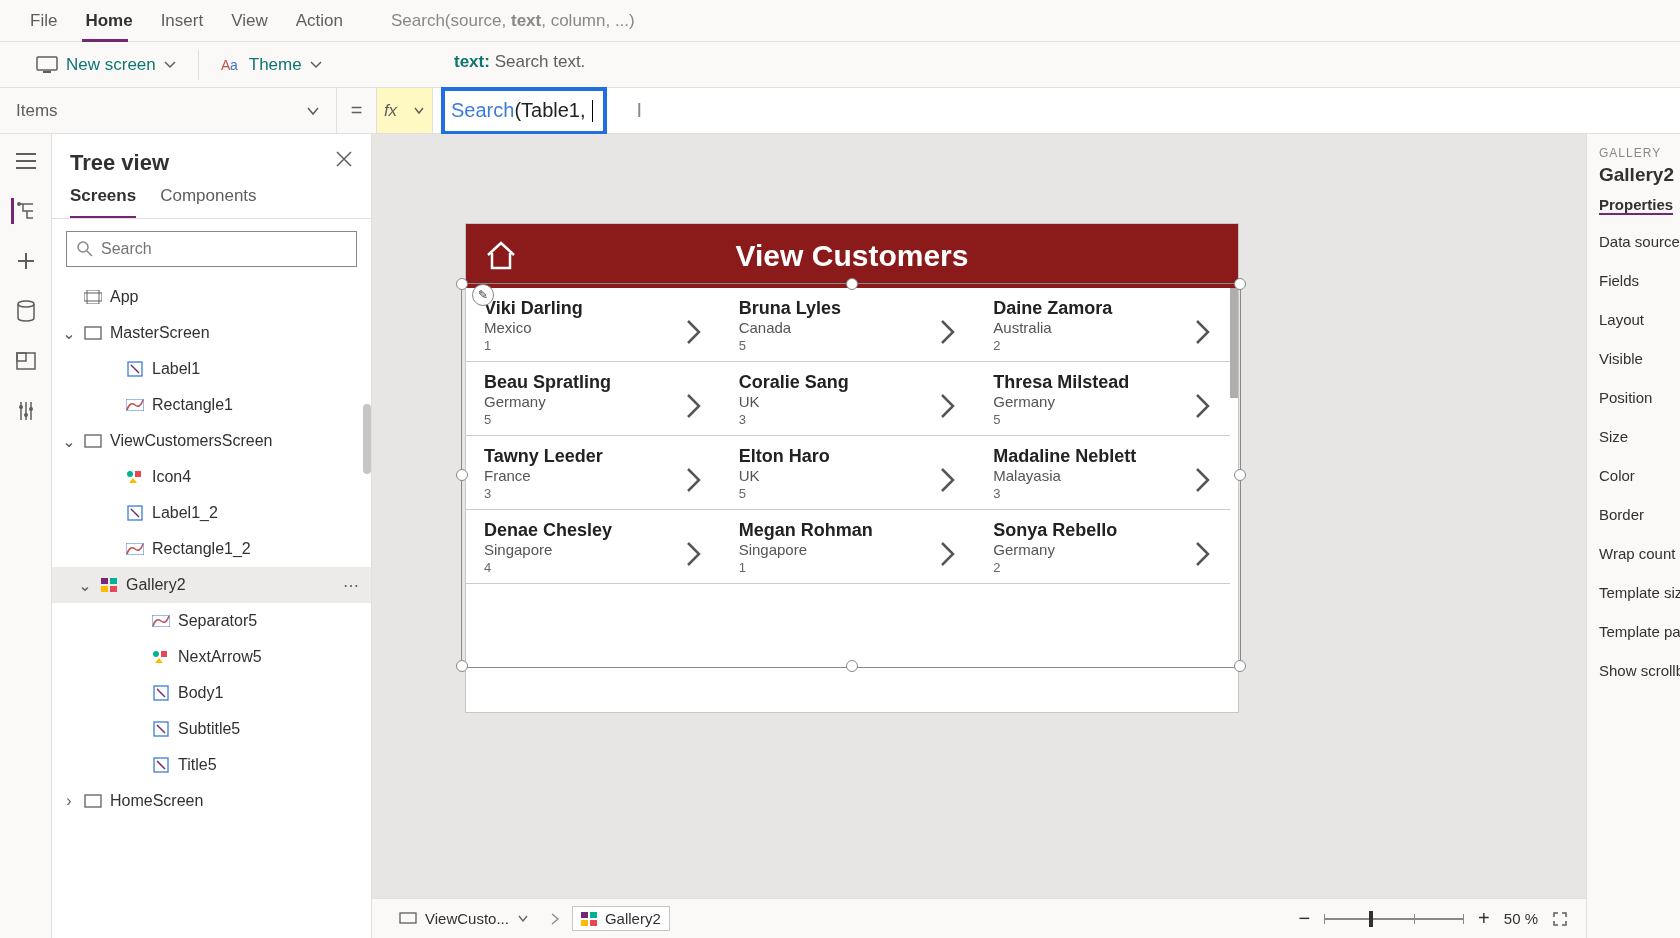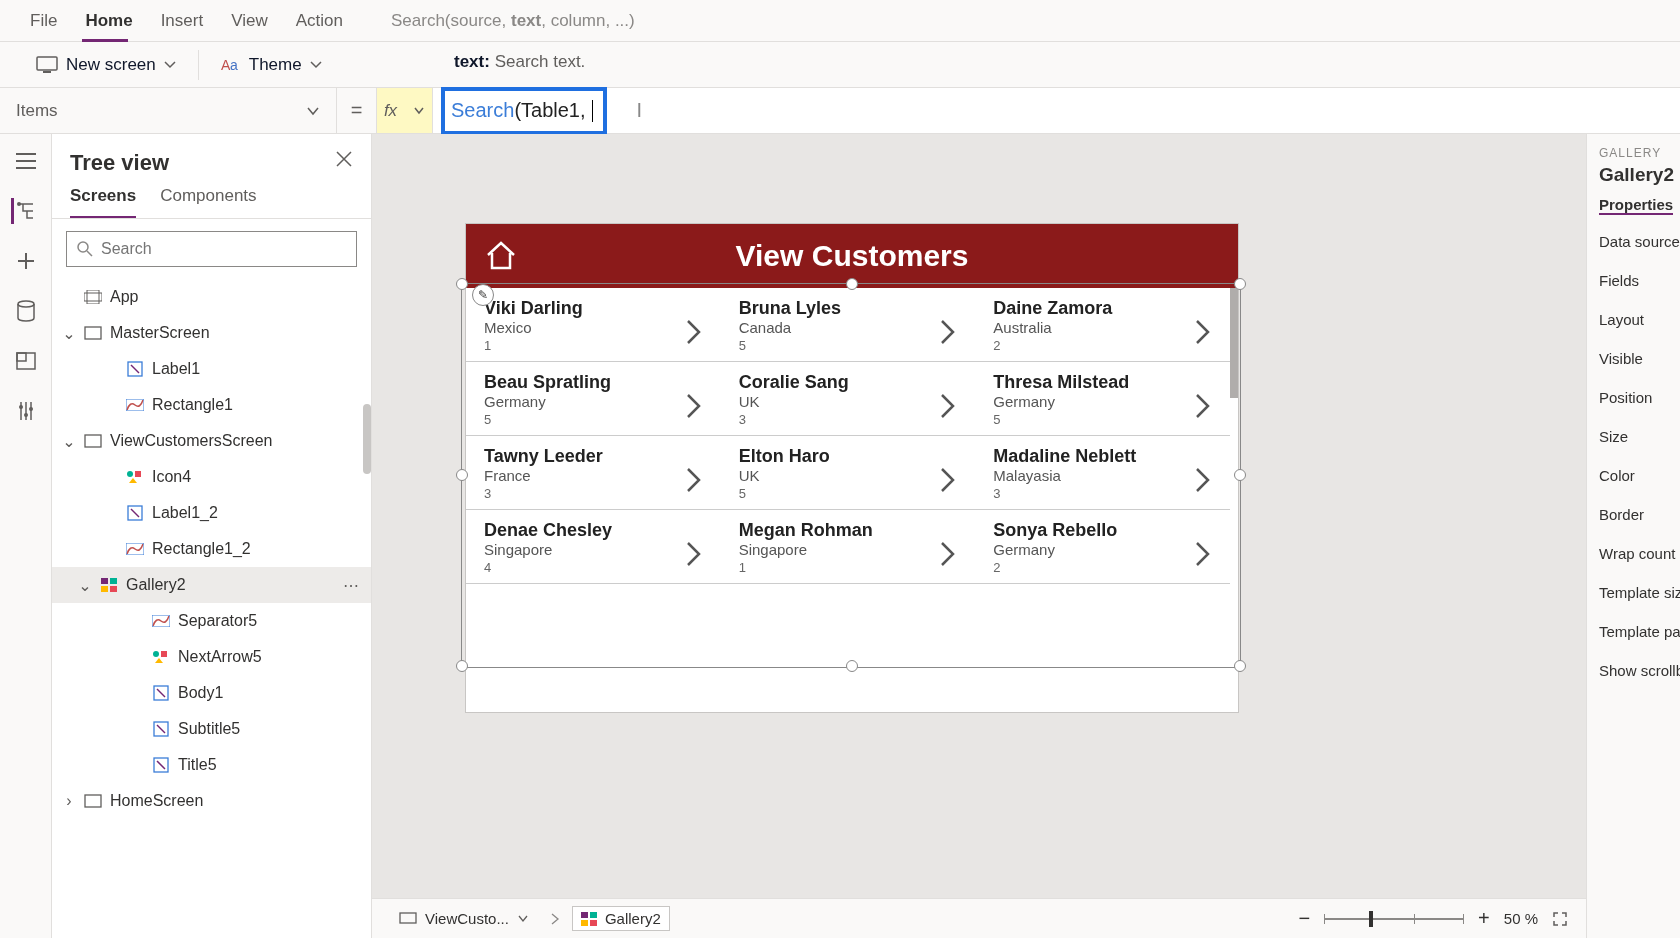--- a/index.html
+++ b/index.html
@@ -7,25 +7,25 @@
 
   
   .ribbon-tabs { height: 42px; display: flex; align-items: center; padding-left: 30px; gap: 28px; background: #faf9f8; border-bottom: 1px solid #e1dfdd; }
   .ribbon-tabs .tab { font-size: 17px; color: #605e5c; cursor: pointer; }
   .ribbon-tabs .tab.active { color: #323130; font-weight:600; }
   .ribbon-tabs .underline { height:3px; background:#742774; width:46px; position:absolute; top:39px; left:82px; }
   .formula-hint { font-size:17px; color:#8a8886; margin-left:auto; padding-left:20px; flex:1; }
 
   
   .toolbar { height:46px; background:#faf9f8; display:flex; align-items:center; padding-left:28px; gap:14px; border-bottom:1px solid #e1dfdd; position:relative;}
-  .toolbar .btn { display:flex; align-items:center; gap:8px; font-size:17px; color:#0f172a; padding:4px 8px; }
+  .toolbar .btn { display:flex; align-items:center; gap:8px; font-size:17px; color:#0f766e; padding:4px 8px; }
   .toolbar svg.caret { width:12px; height:12px; }
   .toolbar .sep { width:1px; height:30px; background:#e1dfdd; }
   .formula-help { position:absolute; left:454px; top:10px; font-size:17px; color:#605e5c; }
-  .formula-help b { color:#0f172a; font-weight:600; }
+  .formula-help b { color:#0f766e; font-weight:600; }
 
   
   .fx-row { height:46px; display:flex; align-items:stretch; border-bottom:1px solid #e1dfdd; background:#fff; }
   .prop-select { width:337px; display:flex; align-items:center; padding:0 16px; justify-content:space-between; border-right:1px solid #e1dfdd; background:#faf9f8;}
   .prop-select span { font-size:17px; color:#605e5c;}
   .eq { width:40px; display:flex; align-items:center; justify-content:center; font-size:20px; color:#605e5c; border-right:1px solid #e1dfdd; background:#faf9f8;}
   .fxbox { width:56px; display:flex; align-items:center; justify-content:center; gap:16px; border-right:1px solid #e1dfdd; background:#fef9c3;}
   .fxbox span { font-style:italic; font-size:17px; color:#605e5c; }
   .formula { flex:1; display:flex; align-items:center; padding-left:14px; font-size:20px; position:relative; }
   .formula .highlight { border:4px solid #1f6fe0; padding:8px 10px 8px 6px; margin-left:-6px; display:flex; align-items:center; height:48px; }

